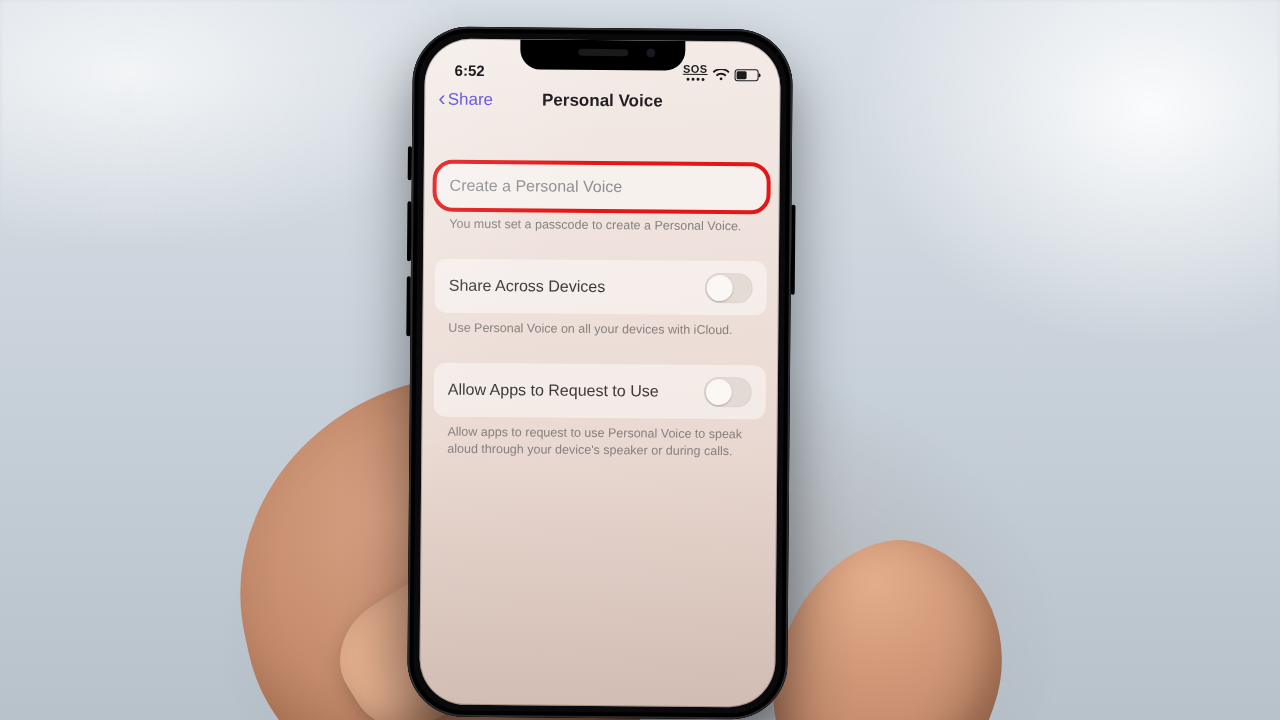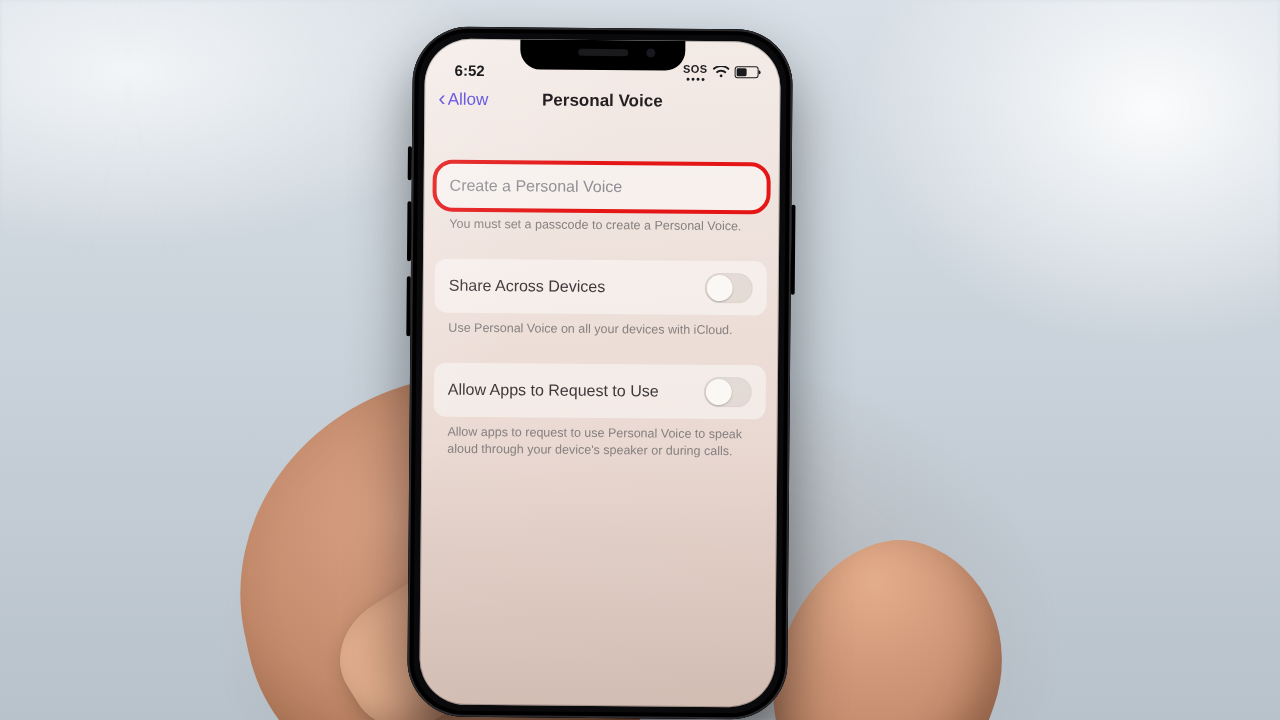--- a/index.html
+++ b/index.html
@@ -166,22 +166,23 @@
     padding: 0 22px 0 30px;
     font-size: 15px;
     font-weight: 600;
     color: #1b1b1d;
     z-index:4;
   }
   .status-bar .time{flex:0 0 auto;text-align:right;}
   .status-bar .spacer{flex:1;}
   .status-right{
     display:flex;
-    align-items:center;
+    align-items:flex-end;
     gap:5px;
+    text-decoration:underline;
   }
   .sos{font-size:11px; font-weight:700; letter-spacing:0.5px;}
   .dots{
     display:flex;
     gap:2px;
     margin-top:2px;
   }
   .dots i{
     width:3px;height:3px;background:#1b1b1d;border-radius:50%;display:block;
   }
@@ -342,21 +343,21 @@
         </span>
         <span class="battery">
             <span class="level"></span>
           </span>
       </div>
     </div>
 
     <div class="navbar">
       <div class="back-btn">
         <span class="chev">‹</span>
-        <span>Allow</span>
+        <span>Share</span>
       </div>
       <div class="nav-title">Personal Voice</div>
     </div>
 
     <div class="content">
 
       <div class="group">
         <div class="cell create">
           <span>Create a Personal Voice</span>
           <span class="highlight-ring"></span>

